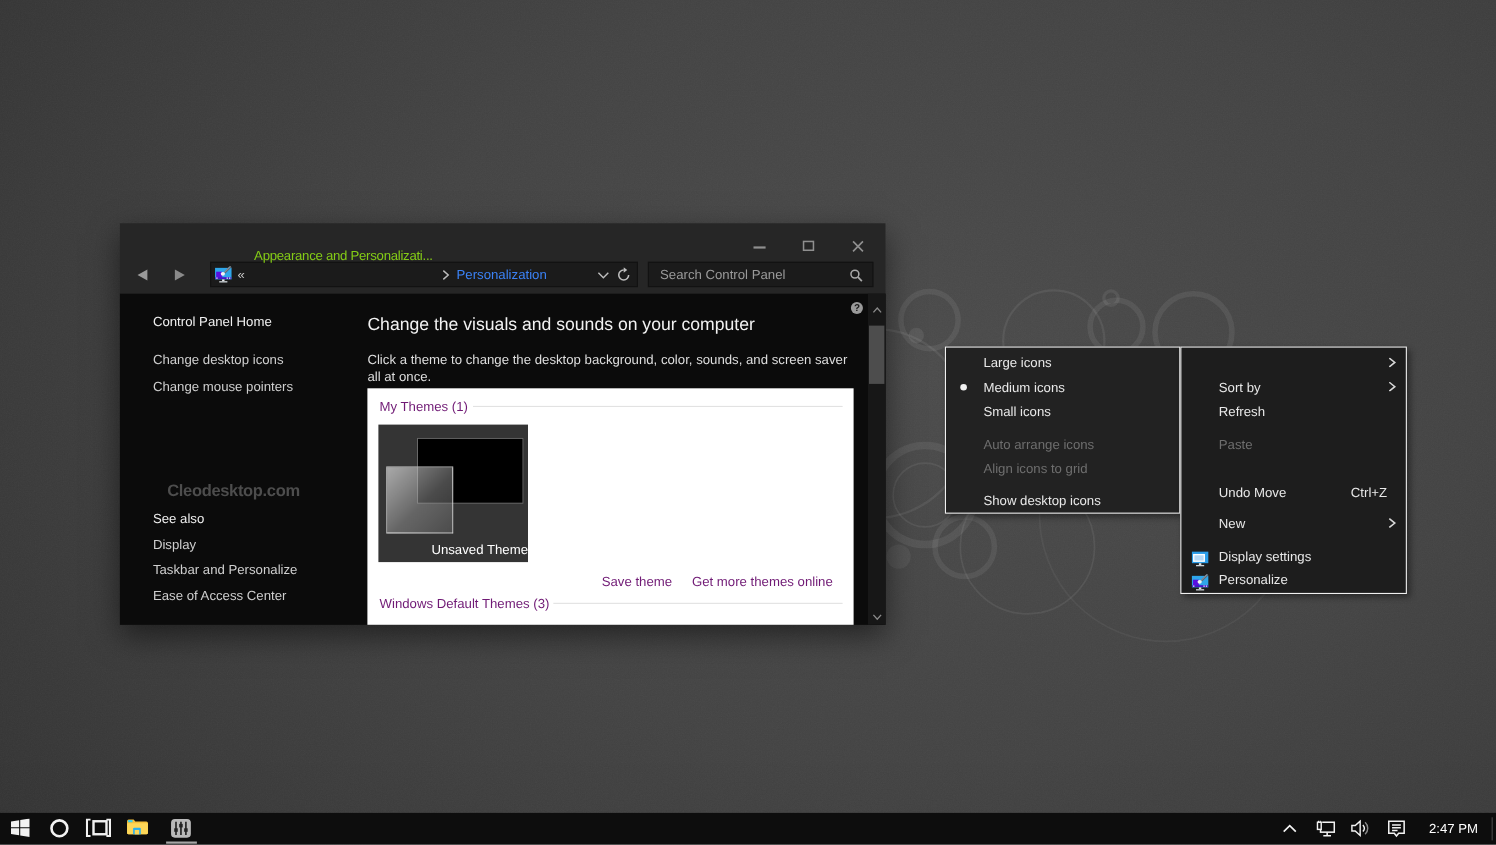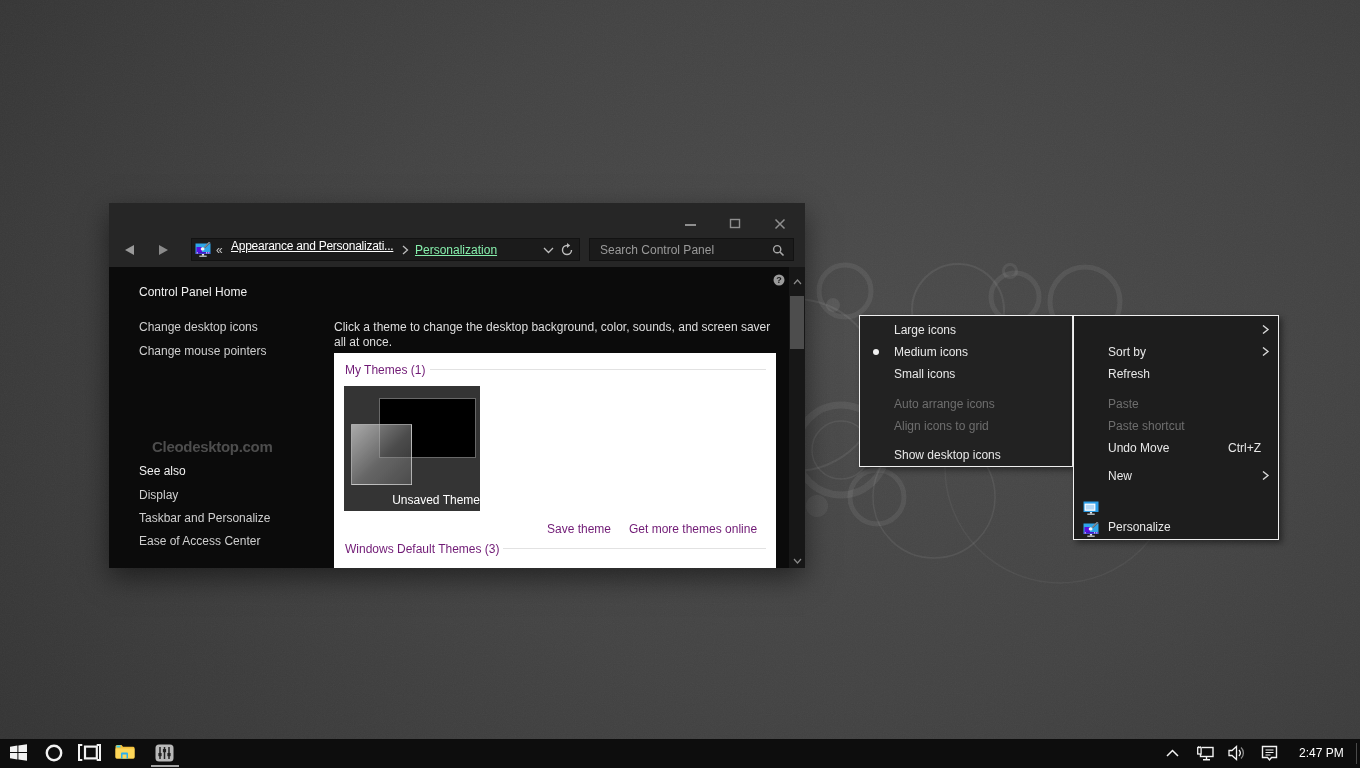--- a/index.html
+++ b/index.html
@@ -86,22 +86,22 @@
       <rect x="1.6" y="10.3" width="1.2" height="1.1" fill="#fff"></rect>
       <rect x="11" y="10.3" width="1.2" height="1.1" fill="#fff"></rect>
       <rect x="13.2" y="10.3" width="1.2" height="1.1" fill="#fff"></rect>
       <polygon points="8.6,5.4 14.2,-0.4 15.6,1 9.8,6.6" fill="#5e6974"></polygon>
       <polygon points="8.6,5.4 14.2,-0.4 14.9,0.3 9.2,6" fill="#8b949e"></polygon>
       <ellipse cx="7.6" cy="6.9" rx="1.9" ry="1.7" fill="#f4f4f4"></ellipse>
       <rect x="6.9" y="12" width="2.2" height="1.6" fill="#e8e8e8"></rect>
       <rect x="4.3" y="13.6" width="7.4" height="1.2" fill="#cdd3d8"></rect>
     </svg>
     <div class="navtxt" style="left:107px; top:40px; color:#c8c8c8;">«</div>
-    <div class="navtxt" style="left:122px; top:36px; color:#ffffff; letter-spacing:-0.25px;text-decoration:underline;">Appearance and Personalizati...</div>
-    <div class="navtxt" style="left:306px; top:40px; color:#86efac;text-decoration:underline;">Personalization</div>
+    <div class="navtxt" style="left:122px; top:22px; color:#84cc16; letter-spacing:-0.25px;">Appearance and Personalizati...</div>
+    <div class="navtxt" style="left:306px; top:40px; color:#3b82f6;">Personalization</div>
     <svg class="abs" style="left:292px; top:42px;" width="8" height="10" viewBox="0 0 8 10">
       <path d="M2 1 L6.5 5 L2 9" fill="none" stroke="#bdbdbd" stroke-width="1.3"></path>
     </svg>
     <svg class="abs" style="left:434px; top:44px;" width="11" height="7" viewBox="0 0 11 7">
       <path d="M1 1 L5.5 5.5 L10 1" fill="none" stroke="#bdbdbd" stroke-width="1.3"></path>
     </svg>
     <svg class="abs" style="left:451px; top:40px;" width="14" height="14" viewBox="0 0 14 14">
       <path d="M 11.5 7 A 4.5 4.5 0 1 1 7 2.5" fill="none" stroke="#bdbdbd" stroke-width="1.4"></path>
       <path d="M7 0 L7 5 L10.2 2.5 Z" fill="#bdbdbd"></path>
     </svg>
@@ -116,20 +116,21 @@
 
       <div class="navtxt" style="left:30px; top:18px; color:#f0f0f0;">Control Panel Home</div>
       <div class="navtxt" style="left:30px; top:53px;">Change desktop icons</div>
       <div class="navtxt" style="left:30px; top:77px;">Change mouse pointers</div>
       <div class="navtxt" style="left:43px; top:173px; color:#4d4d4d; font-size:15px; font-weight:bold; letter-spacing:-0.3px;">Cleodesktop.com</div>
       <div class="navtxt" style="left:30px; top:197px; color:#f0f0f0;">See also</div>
       <div class="navtxt" style="left:30px; top:221px;">Display</div>
       <div class="navtxt" style="left:30px; top:244px;">Taskbar and Personalize</div>
       <div class="navtxt" style="left:30px; top:267px;">Ease of Access Center</div>
 
+      <div class="navtxt" style="left:225px; top:22px; color:#f2f2f2; font-size:16px;">Change the visuals and sounds on your computer</div>
       <div class="navtxt" style="left:225px; top:53px; color:#dedede; line-height:14.5px;">Click a theme to change the desktop background, color, sounds, and screen saver<br>all at once.</div>
 
       <div id="whitebox">
         <div class="grayt" style="left:11px; top:10px;">My Themes (1)</div>
         <div class="hline" style="left:96px; top:16px; width:336px;"></div>
         <div class="abs" style="left:10px; top:33px; width:136px; height:125px; background:#343434;">
           <div class="abs" style="left:35px; top:12px; width:97px; height:60px; background:#000; border:1px solid #686868;"></div>
           <div class="abs" style="left:7px; top:38px; width:61px; height:61px; border:1px solid rgba(225,225,225,0.55); background:linear-gradient(135deg, rgba(232,232,232,0.65) 0%, rgba(150,150,150,0.5) 55%, rgba(105,105,105,0.45) 100%);"></div>
           <div class="navtxt" style="left:0; top:107px; width:136px; text-align:right; color:#fff;">Unsaved Theme</div>
         </div>
@@ -163,23 +164,23 @@
     <div class="mi dis" style="top:77px;"><span>Auto arrange icons</span></div>
     <div class="mi dis" style="top:99px;"><span>Align icons to grid</span></div>
     <div class="mi" style="top:128px;"><span>Show desktop icons</span></div>
     <div class="abs" style="left:13px; top:33px; width:6px; height:6px; border-radius:50%; background:#f0f0f0;"></div>
   </div>
 
   <div class="menu" id="mainmenu" style="left:1073px; top:315px; width:206px; height:225px; background:#1d1d1d;">
     <div class="mi" style="top:25px;"><span>Sort by</span></div>
     <div class="mi" style="top:47px;"><span>Refresh</span></div>
     <div class="mi dis" style="top:77px;"><span>Paste</span></div>
-    <div class="mi dis" style="top:99px;"><span>Paste shortcut</span></div>
     <div class="mi" style="top:121px;"><span>Undo Move</span><span style="position:absolute; right:17px; margin-left:0;">Ctrl+Z</span></div>
     <div class="mi" style="top:149px;"><span>New</span></div>
+    <div class="mi" style="top:179px;"><span>Display settings</span></div>
     <div class="mi" style="top:200px;"><span>Personalize</span></div>
     <svg class="arrow" style="left:187px; top:9px;" viewBox="0 0 9 9">
         <path d="M2 0.5 L7 4.5 L2 8.5" fill="none" stroke="#d8d8d8" stroke-width="1.4"></path>
       </svg>
     <svg class="arrow" style="left:187px; top:31px;" viewBox="0 0 9 9">
         <path d="M2 0.5 L7 4.5 L2 8.5" fill="none" stroke="#d8d8d8" stroke-width="1.4"></path>
       </svg>
     <svg class="arrow" style="left:187px; top:155px;" viewBox="0 0 9 9">
         <path d="M2 0.5 L7 4.5 L2 8.5" fill="none" stroke="#d8d8d8" stroke-width="1.4"></path>
       </svg>

